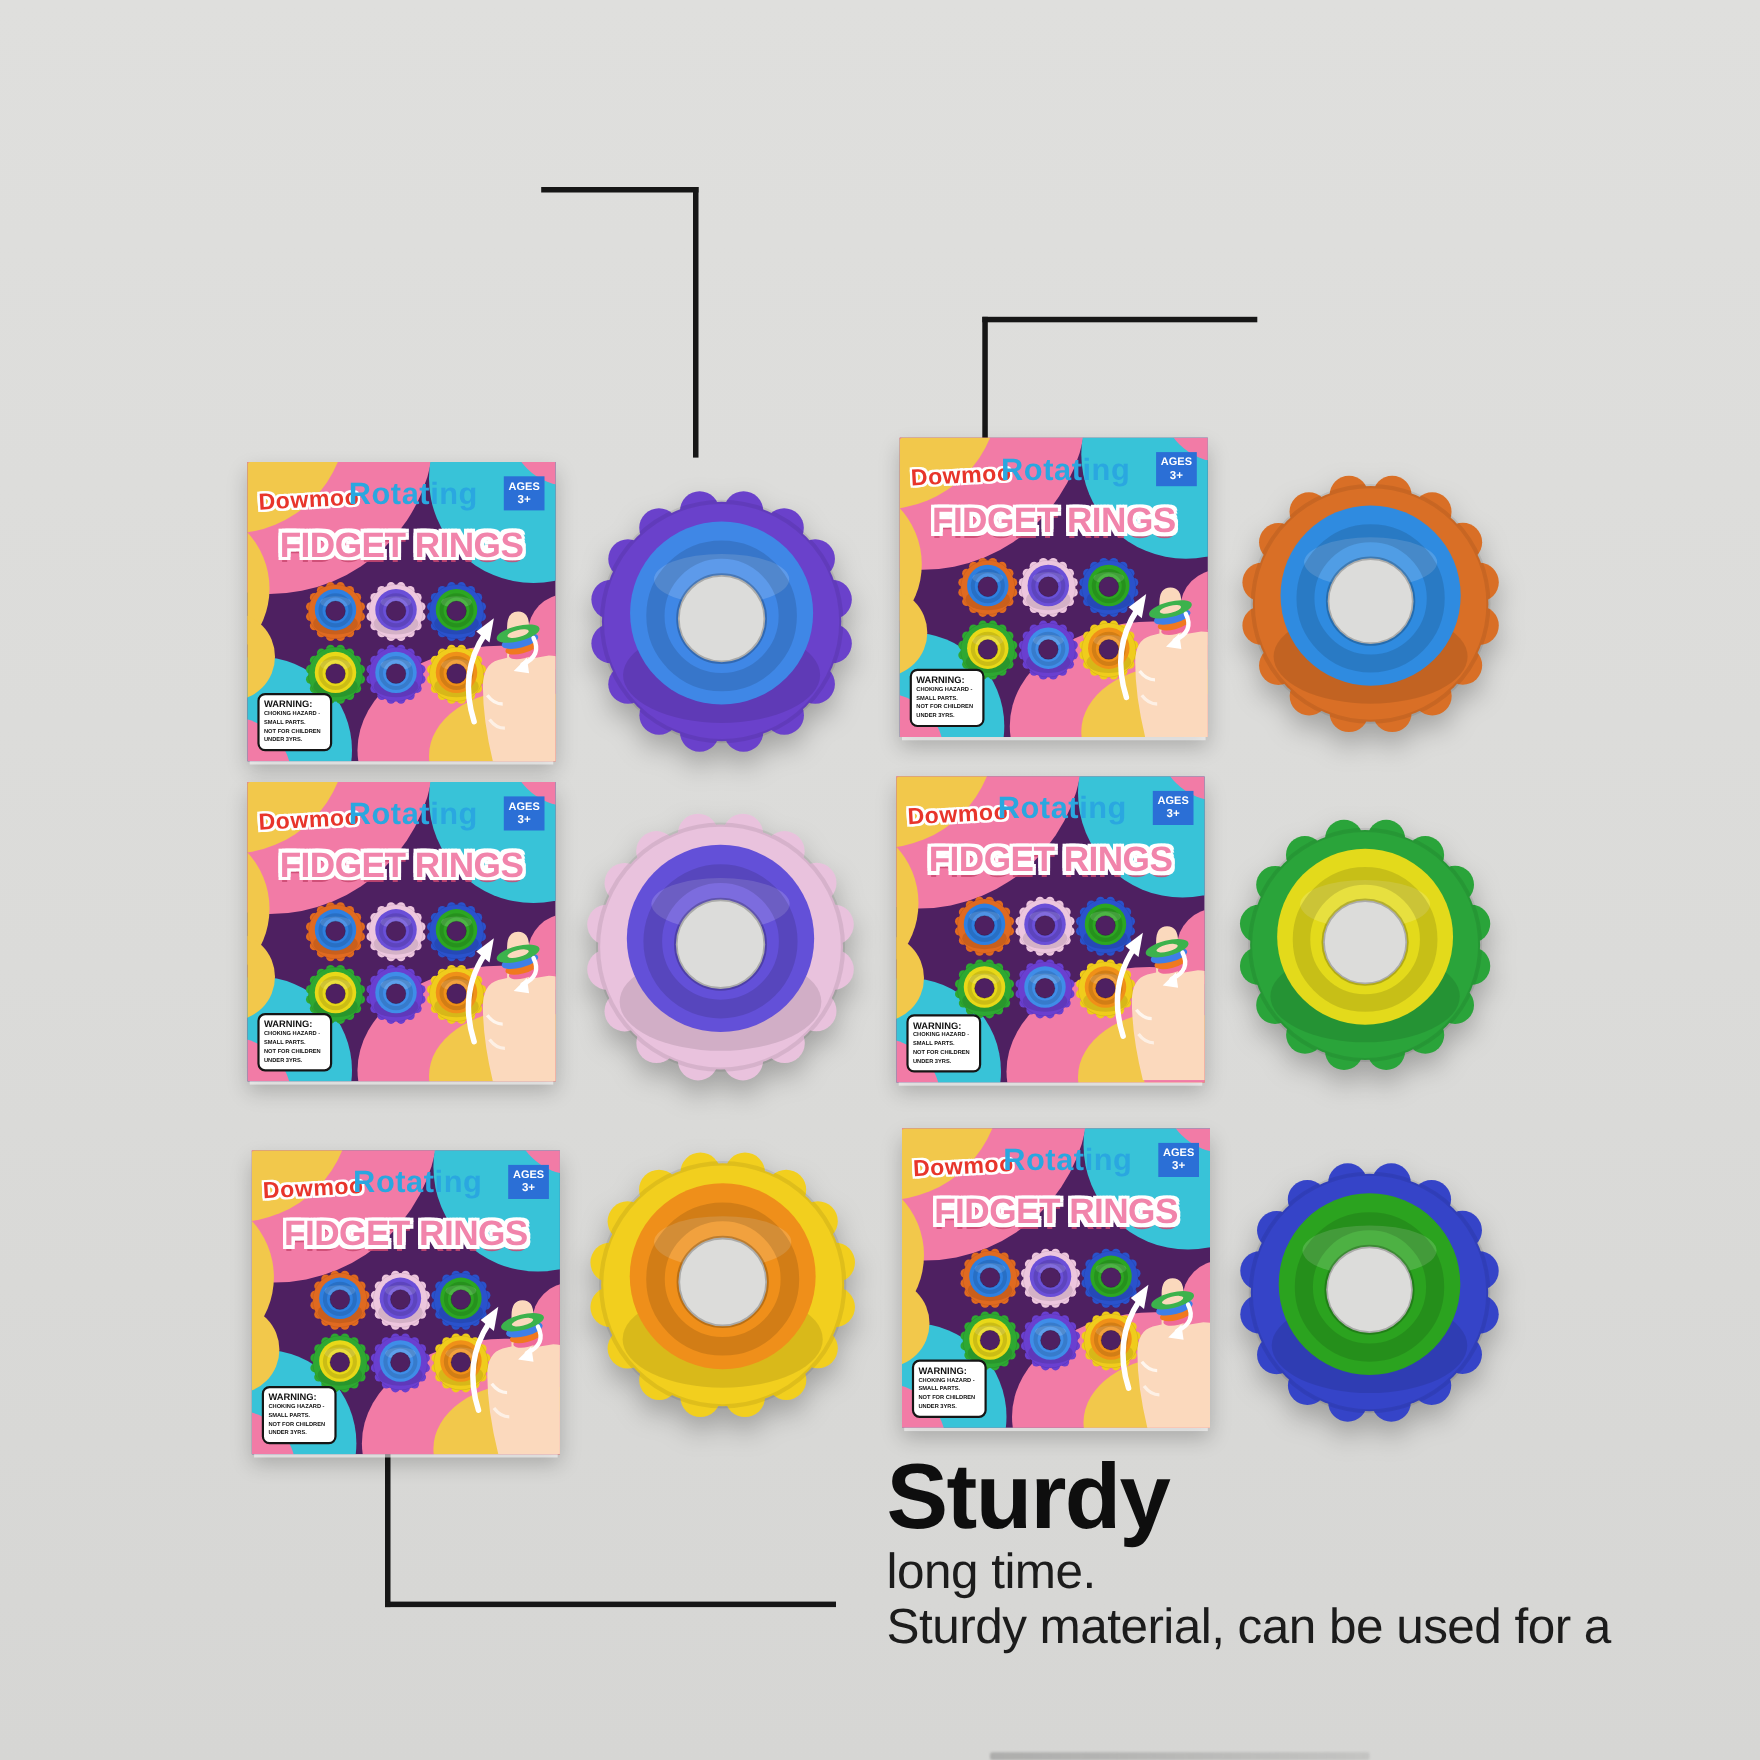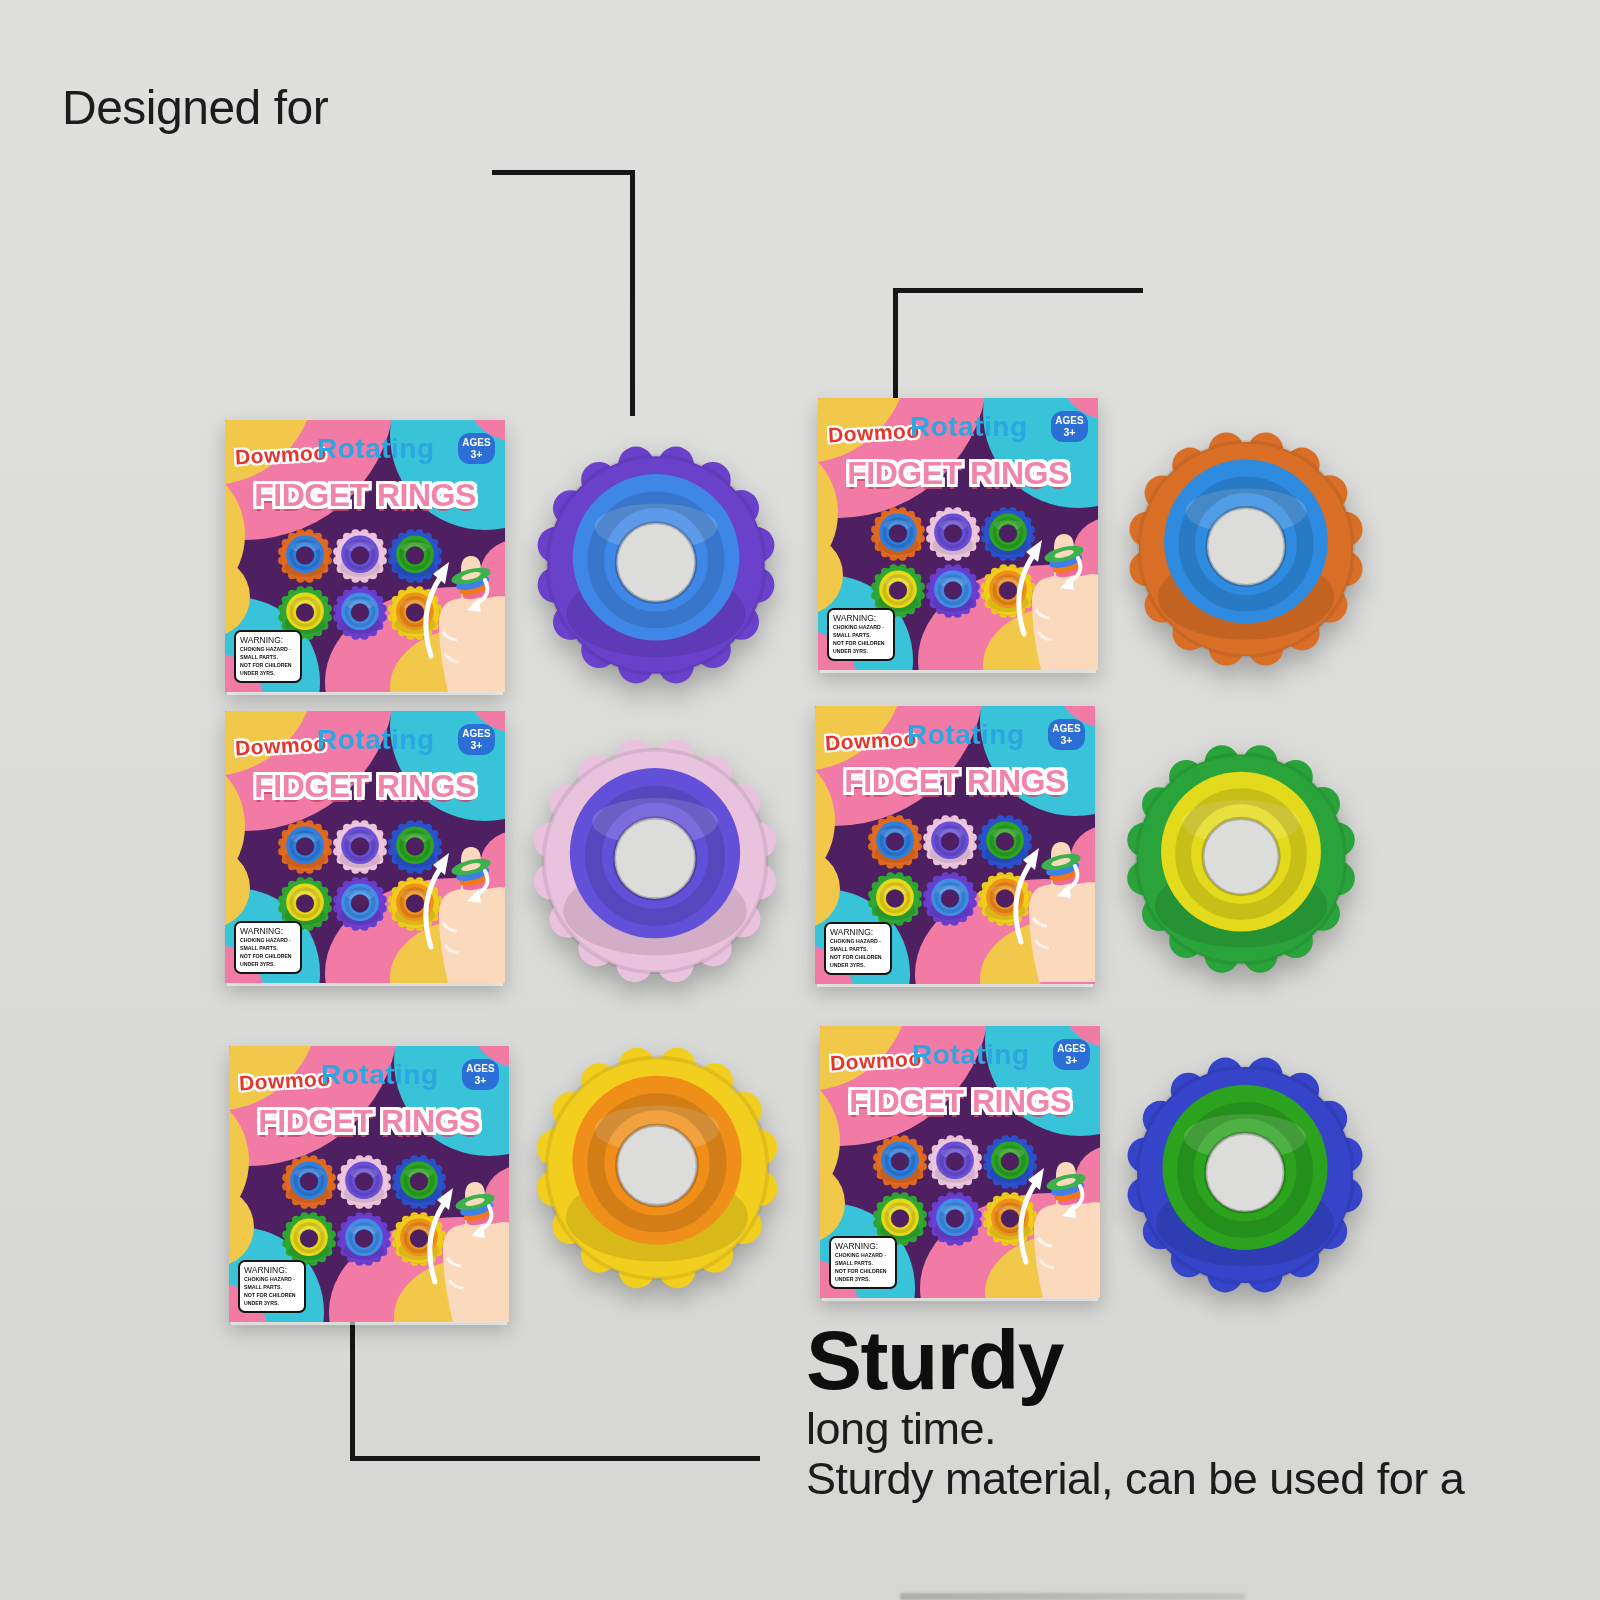--- a/index.html
+++ b/index.html
@@ -42,36 +42,36 @@
   .d-br-pink2 { width:90px; height:70px; right:-35px; bottom:-30px; background:var(--pink); }
   .d-rm-pink { width:70px; height:70px; right:-45px; top:120px; background:var(--pink); }
 
   .pkg-brand { position:absolute; left:10px; top:23px; z-index:2; font-size:21px; font-weight:900;
     color:var(--brand-red); transform:rotate(-3deg); letter-spacing:.5px;
     text-shadow:-2px -2px 0 #fff,2px -2px 0 #fff,-2px 2px 0 #fff,2px 2px 0 #fff,
                 -2px 0 0 #fff,2px 0 0 #fff,0 -2px 0 #fff,0 2px 0 #fff; }
   .pkg-line { position:absolute; left:92px; top:13px; z-index:2; font-size:28px; font-weight:800;
     color:var(--rotating-blue); letter-spacing:.5px; }
   .pkg-badge { position:absolute; right:10px; top:13px; width:37px; height:31px; z-index:2;
-    background:var(--badge-blue); border-radius:12px; color:#fff;
+    background:var(--badge-blue); border-radius:0; color:#fff;
     display:flex; flex-direction:column; align-items:center; justify-content:center; }
   .badge-l1 { font-size:10px; font-weight:800; line-height:1; }
   .badge-l2 { font-size:10.5px; font-weight:800; line-height:1; margin-top:1px; }
   .pkg-title { position:absolute; left:0; right:0; top:57px; z-index:2; text-align:center;
     font-size:32px; font-weight:800; color:var(--title-pink); letter-spacing:-0.5px; white-space:nowrap;
     text-shadow:-3px -3px 0 #fff,3px -3px 0 #fff,-3px 3px 0 #fff,3px 3px 0 #fff,
                 -3px 0 0 #fff,3px 0 0 #fff,0 -3px 0 #fff,0 3px 0 #fff,0 5px 0 rgba(203,73,113,.85); }
   .mini-ring { position:absolute; width:58px; height:58px; z-index:2; }
   .mini-ring svg { width:100%; height:100%; display:block; }
   .m0{left:51px;top:107px}.m1{left:106px;top:107px}.m2{left:161px;top:107px}
   .m3{left:51px;top:164px}.m4{left:106px;top:164px}.m5{left:161px;top:164px}
   .hand { position:absolute; right:-12px; top:116px; width:120px; height:160px; z-index:3; }
   .warning { position:absolute; left:9px; bottom:9px; width:68px; z-index:2; background:#fff;
     border:2px solid #151515; border-radius:7px; padding:3px 4px 4px; }
-  .w-h { font-size:8.5px; font-weight:400; color:#111; }
+  .w-h { font-size:8.5px; font-weight:700; color:#111; }
   .w-l { font-size:5.2px; font-weight:700; color:#111; line-height:1.55; }
 
   .pos-l1{left:225px;top:420px} .pos-l2{left:225px;top:711px} .pos-l3{left:229px;top:1046px;height:276px}
   .pos-r1{left:818px;top:398px} .pos-r2{left:815px;top:706px;height:278px} .pos-r3{left:820px;top:1026px}
 
   
   .ring-photo { position:absolute; filter:drop-shadow(0 12px 12px rgba(0,0,0,.26)); }
   .ring-photo svg { width:100%; height:100%; display:block; }
   .pos-p1{left:528px;top:437px;width:256px;height:256px}
   .pos-p2{left:1120px;top:423px;width:252px;height:252px}
@@ -83,21 +83,20 @@
   .edge-artifact { position:absolute; left:900px; top:1593px; width:345px; height:7px;
     background:linear-gradient(90deg, rgba(70,70,70,.28), rgba(70,70,70,.12));
     border-radius:2px; filter:blur(1px); }
 </style>
 </head>
 <body>
 
 <div class="canvas">
 
   <div class="note note-tl">
-    <div>Designed for</div>
   </div>
   <div class="durable-h">Sturdy</div>
   <div class="durable-t">
     <div>long time.</div>
     <div>Sturdy material, can be used for a</div>
   </div>
 
   <div class="conn" style="left:492px;top:170px;width:143px;height:5px"></div>
   <div class="conn" style="left:630px;top:170px;width:5px;height:246px"></div>
   <div class="conn" style="left:893px;top:288px;width:250px;height:5px"></div>

